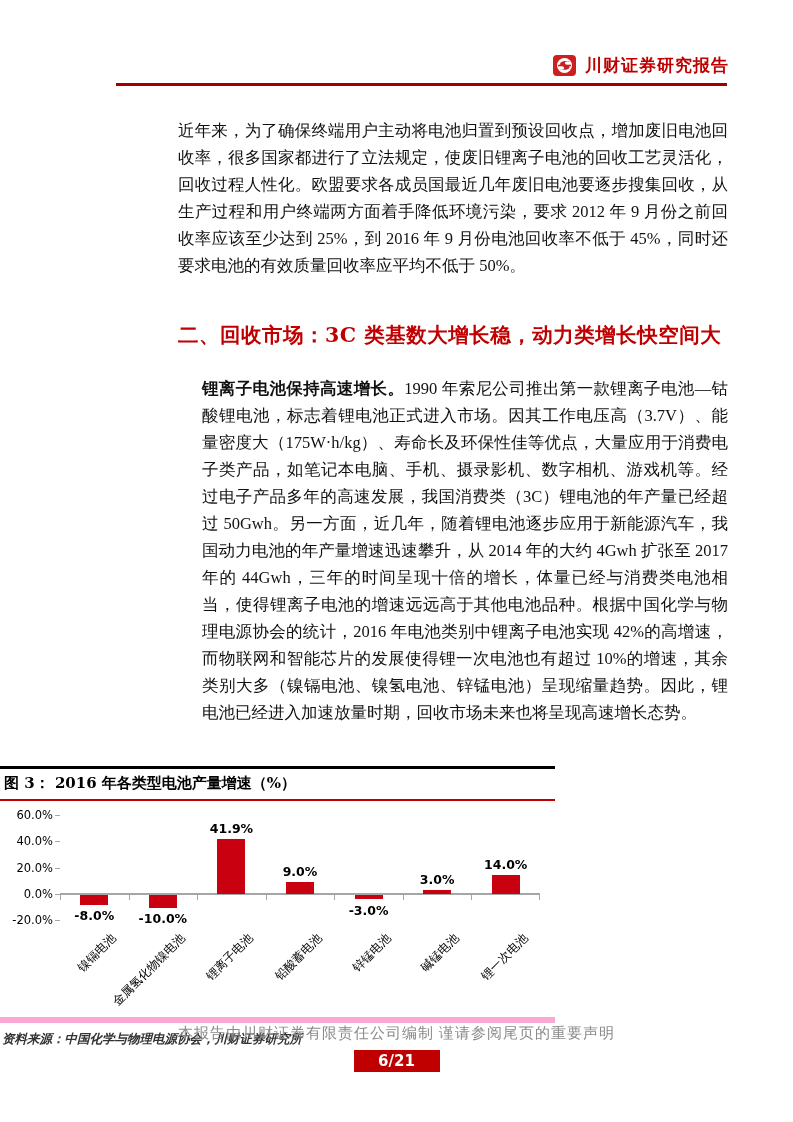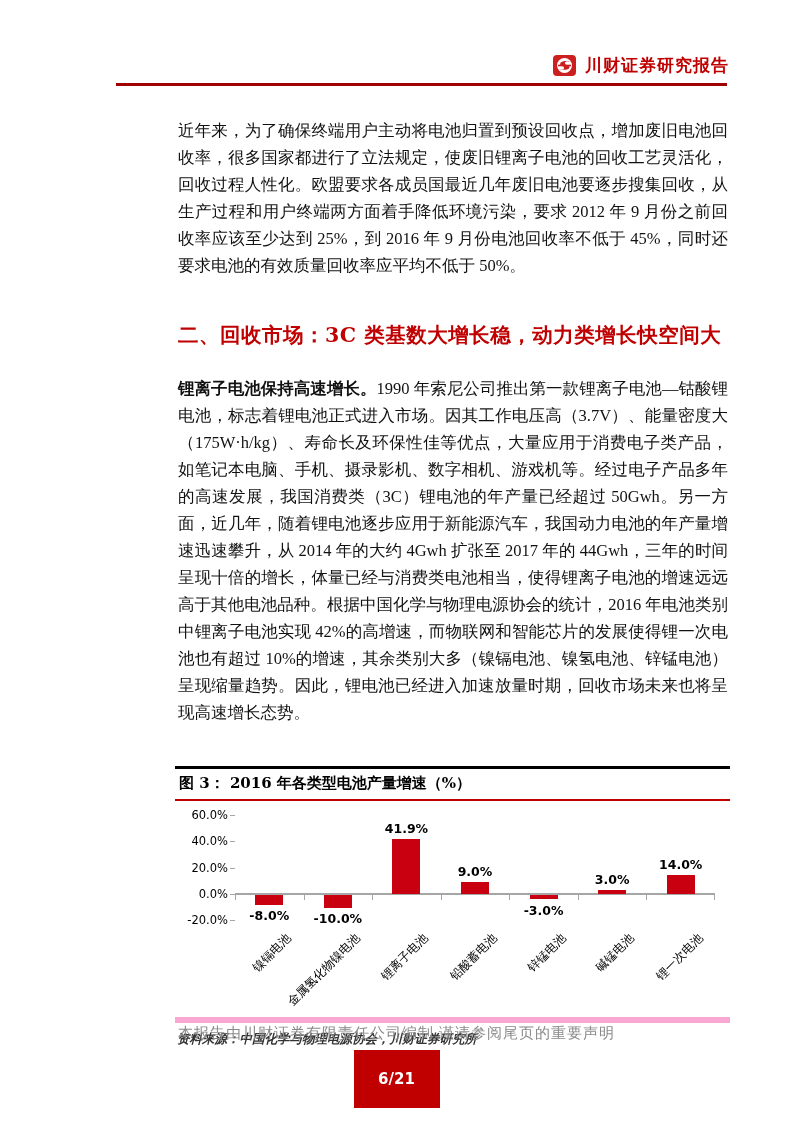--- a/index.html
+++ b/index.html
@@ -33,24 +33,24 @@
   .content { width: 550px; margin-left: 178px; }
   .para {
     margin-top: 31px; font-size: 16.5px; line-height: 27px;
     text-align: justify; color: #111; font-family: Liberation Serif, serif;
   }
   .para-lead { font-weight: bold; }
   .section-heading {
     margin-top: 42px; color: #c00000; font-weight: bold;
     font-size: 20.5px; letter-spacing: 0.5px;
   }
-  .para2 { margin-top: 26px; }
+  .para2 { margin-top: 26px; margin-left: 24px; }
 
   
-  .figure { width: 555px; margin-left: 175px; margin-top: 40px; }
+  .figure { width: 555px; margin-top: 40px; }
   .figure-titlebar {
     border-top: 3px solid #000;
     border-bottom: 2px solid #c00000;
     padding: 5px 4px 6px 4px;
     font-size: 15px; font-weight: bold; color: #000;
     font-family: "DejaVu Serif", serif;
   }
   .chart-area {
     position: relative;
     padding: 14px 0 0 0;
@@ -84,21 +84,21 @@
     font-weight: bold;
   }
 
   
   .footer { position: absolute; left: 0; right: 0; top: 1024px; text-align: center; }
   .footer-disclaimer {
     color: #8a8a8a; font-size: 15px; letter-spacing: 1px;
     font-family: Liberation Sans, sans-serif;
   }
   .page-badge {
-    display: inline-block; margin-top: 7px; min-width: 86px; padding: 20px 10px;
+    display: inline-block; margin-top: 7px; min-width: 86px; padding: 2px 10px;
     background: #c00000; color: #ffffff; font-weight: bold; font-size: 15px;
     font-family: "DejaVu Sans", "Liberation Sans", sans-serif;
   }
 </style>
 </head>
 <body>
 
 <div class="page">
 
   <div class="header">

